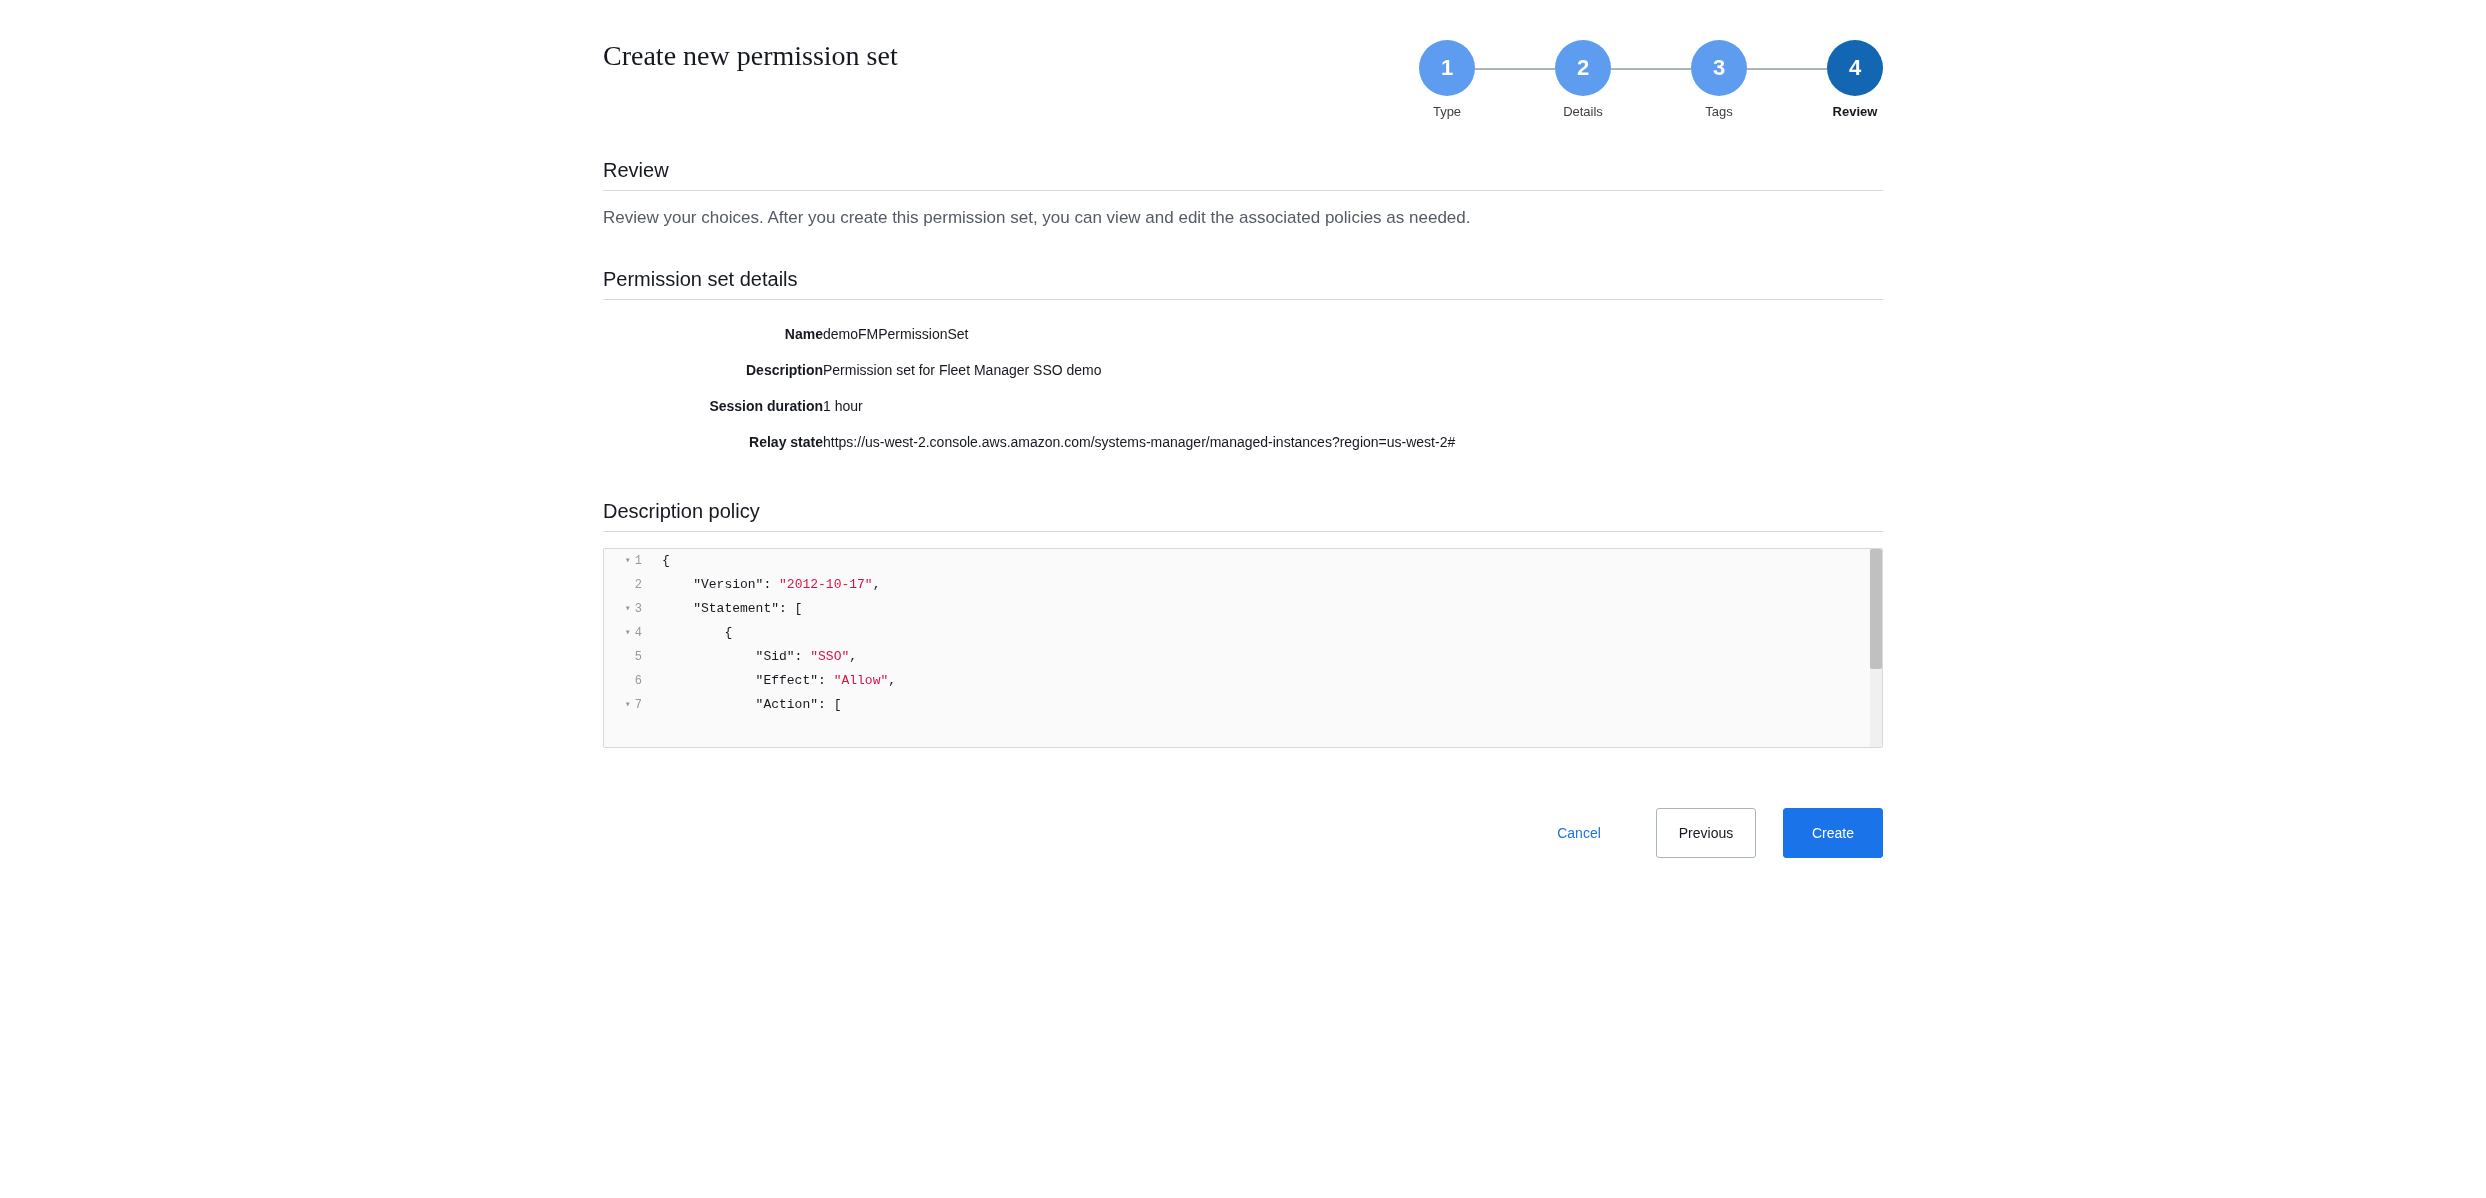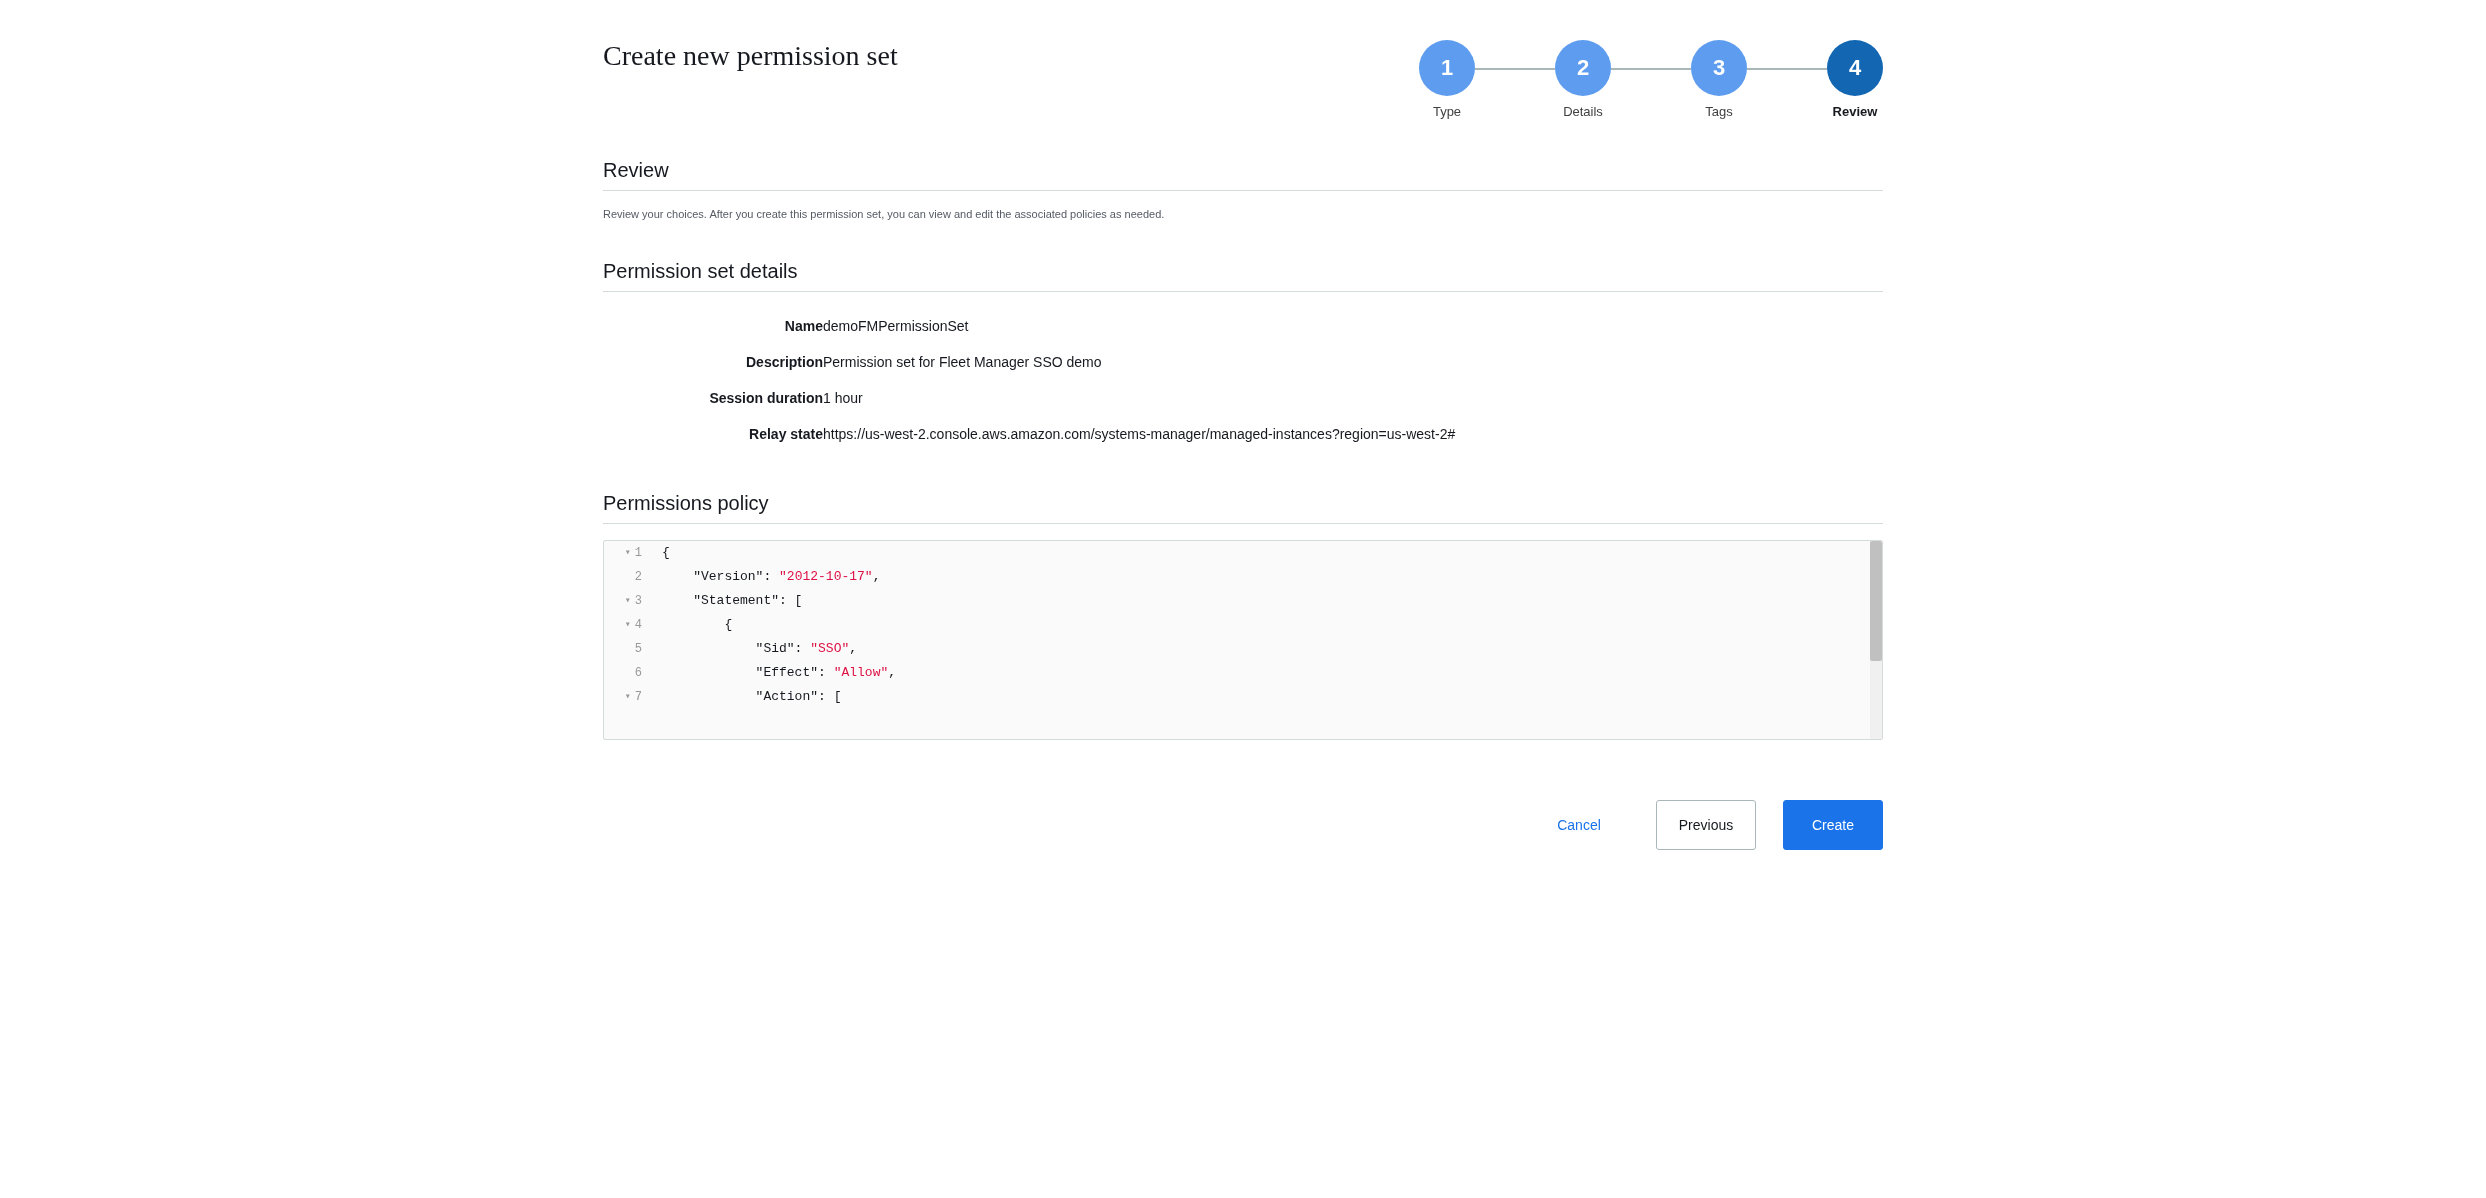--- a/index.html
+++ b/index.html
@@ -82,21 +82,21 @@
       margin-bottom: 8px;
       color: #16191f;
     }
     .section-divider {
       border: none;
       border-top: 1px solid #d5dbdb;
       margin-bottom: 16px;
     }
     .section-description {
       color: #545b64;
-      font-size: 11px;
+      font-size: 17px;
       margin-bottom: 30px;
       margin-top: 17px;
     }
 
     
     .details-section {
       margin-bottom: 40px;
     }
     .details-table {
       width: 100%;
@@ -291,21 +291,21 @@
       </div>
 
       <div class="details-row">
         <span class="details-label">Relay state</span>
         <span class="details-value">https://us-west-2.console.aws.amazon.com/systems-manager/managed-instances?region=us-west-2#</span>
       </div>
     </div>
   </div>
 
   <div>
-    <h3 class="section-title">Permissions policy</h3>
+    <h3 class="section-title">Description policy</h3>
     <hr class="section-divider">
 
     <div class="code-block-container" style="height: 200px;">
       <div class="code-lines">
 
         <div class="code-line">
           <span class="line-number-col">
             <span class="fold-arrow">▾</span>
             <span>1</span>
           </span>

